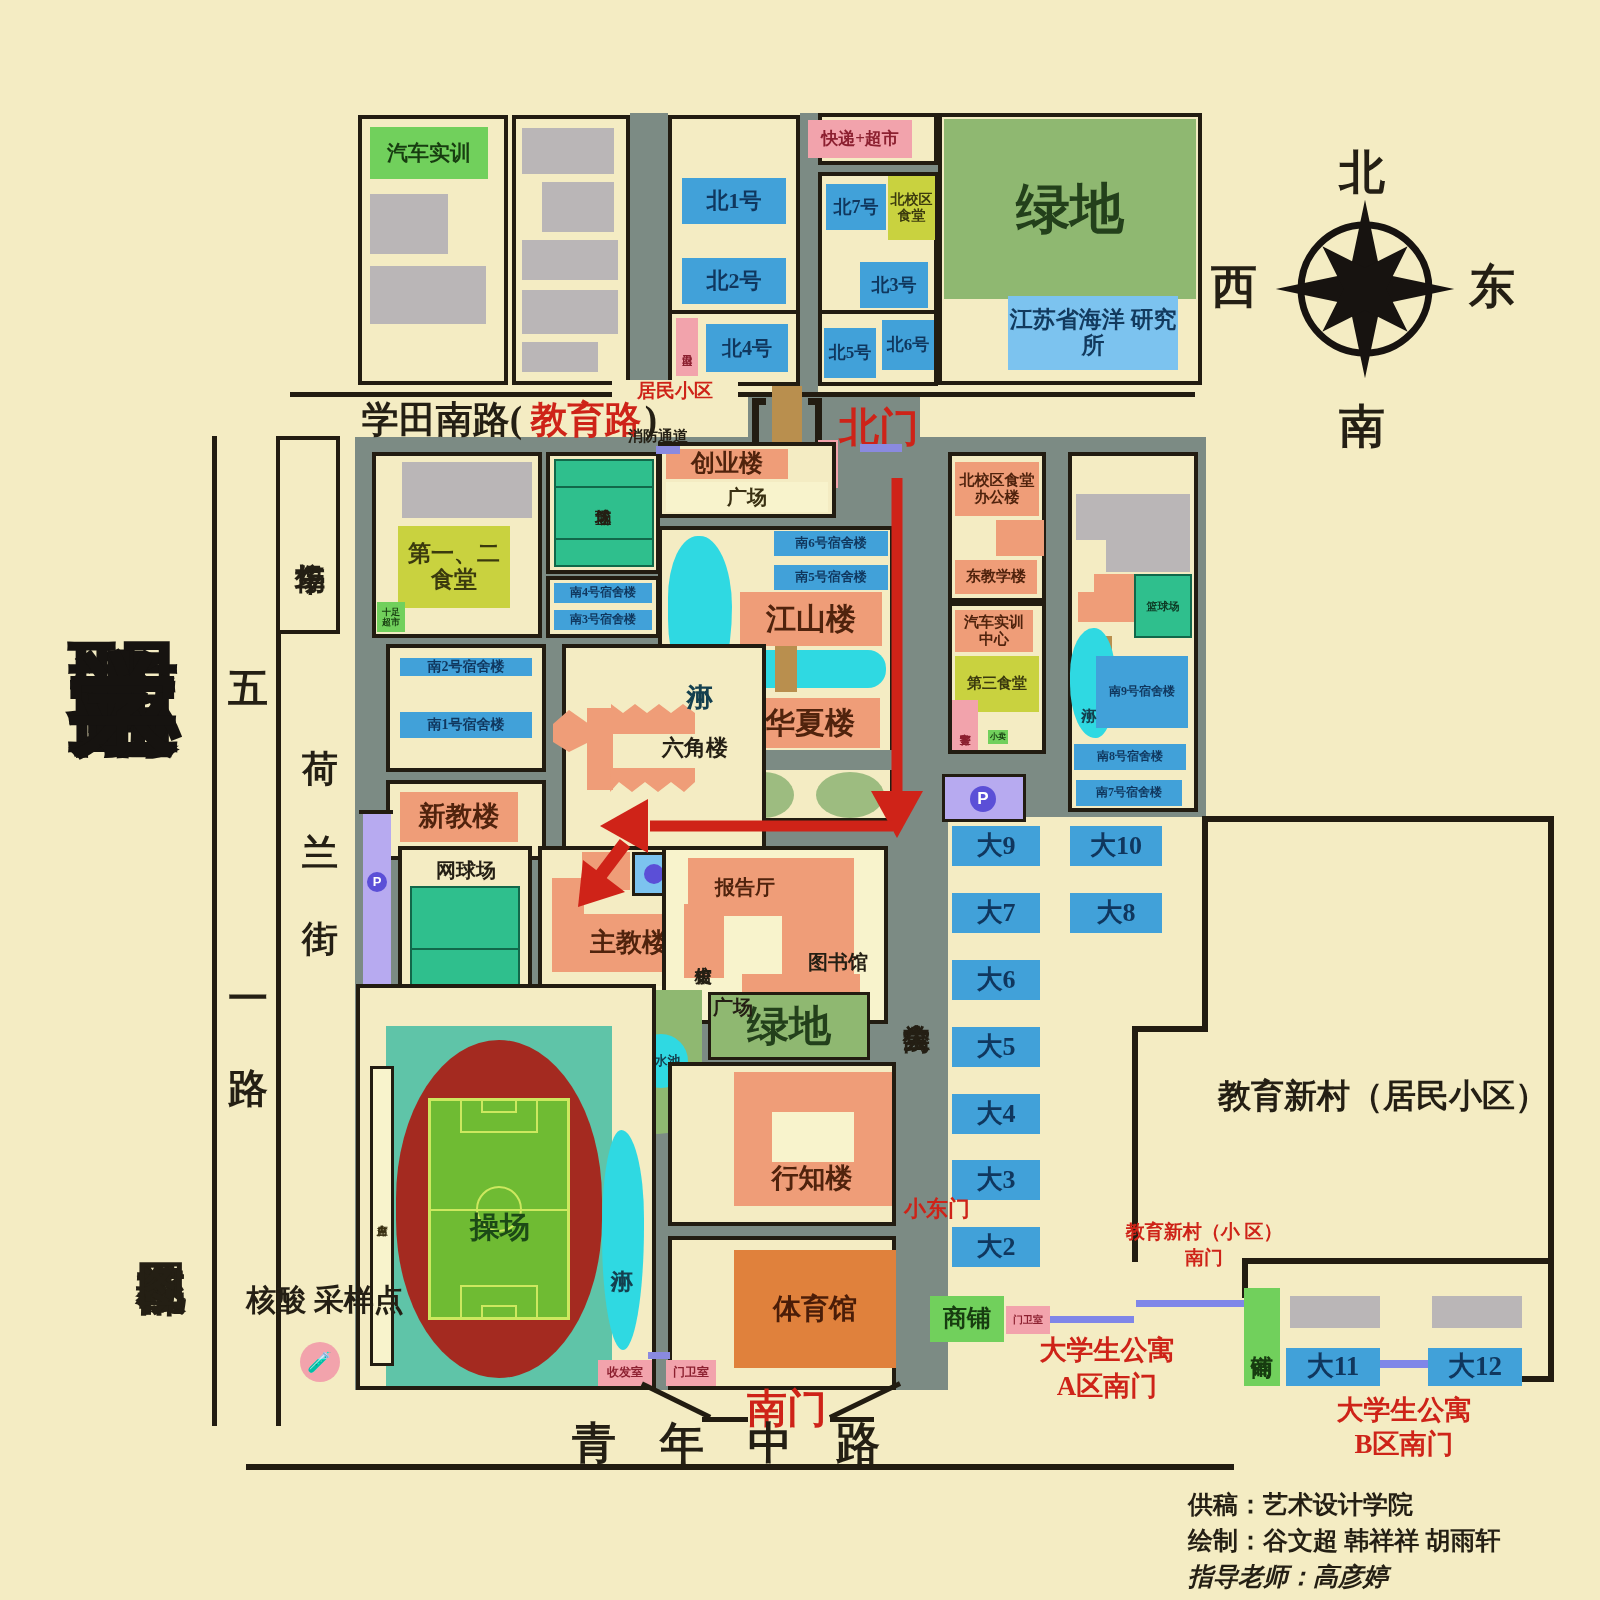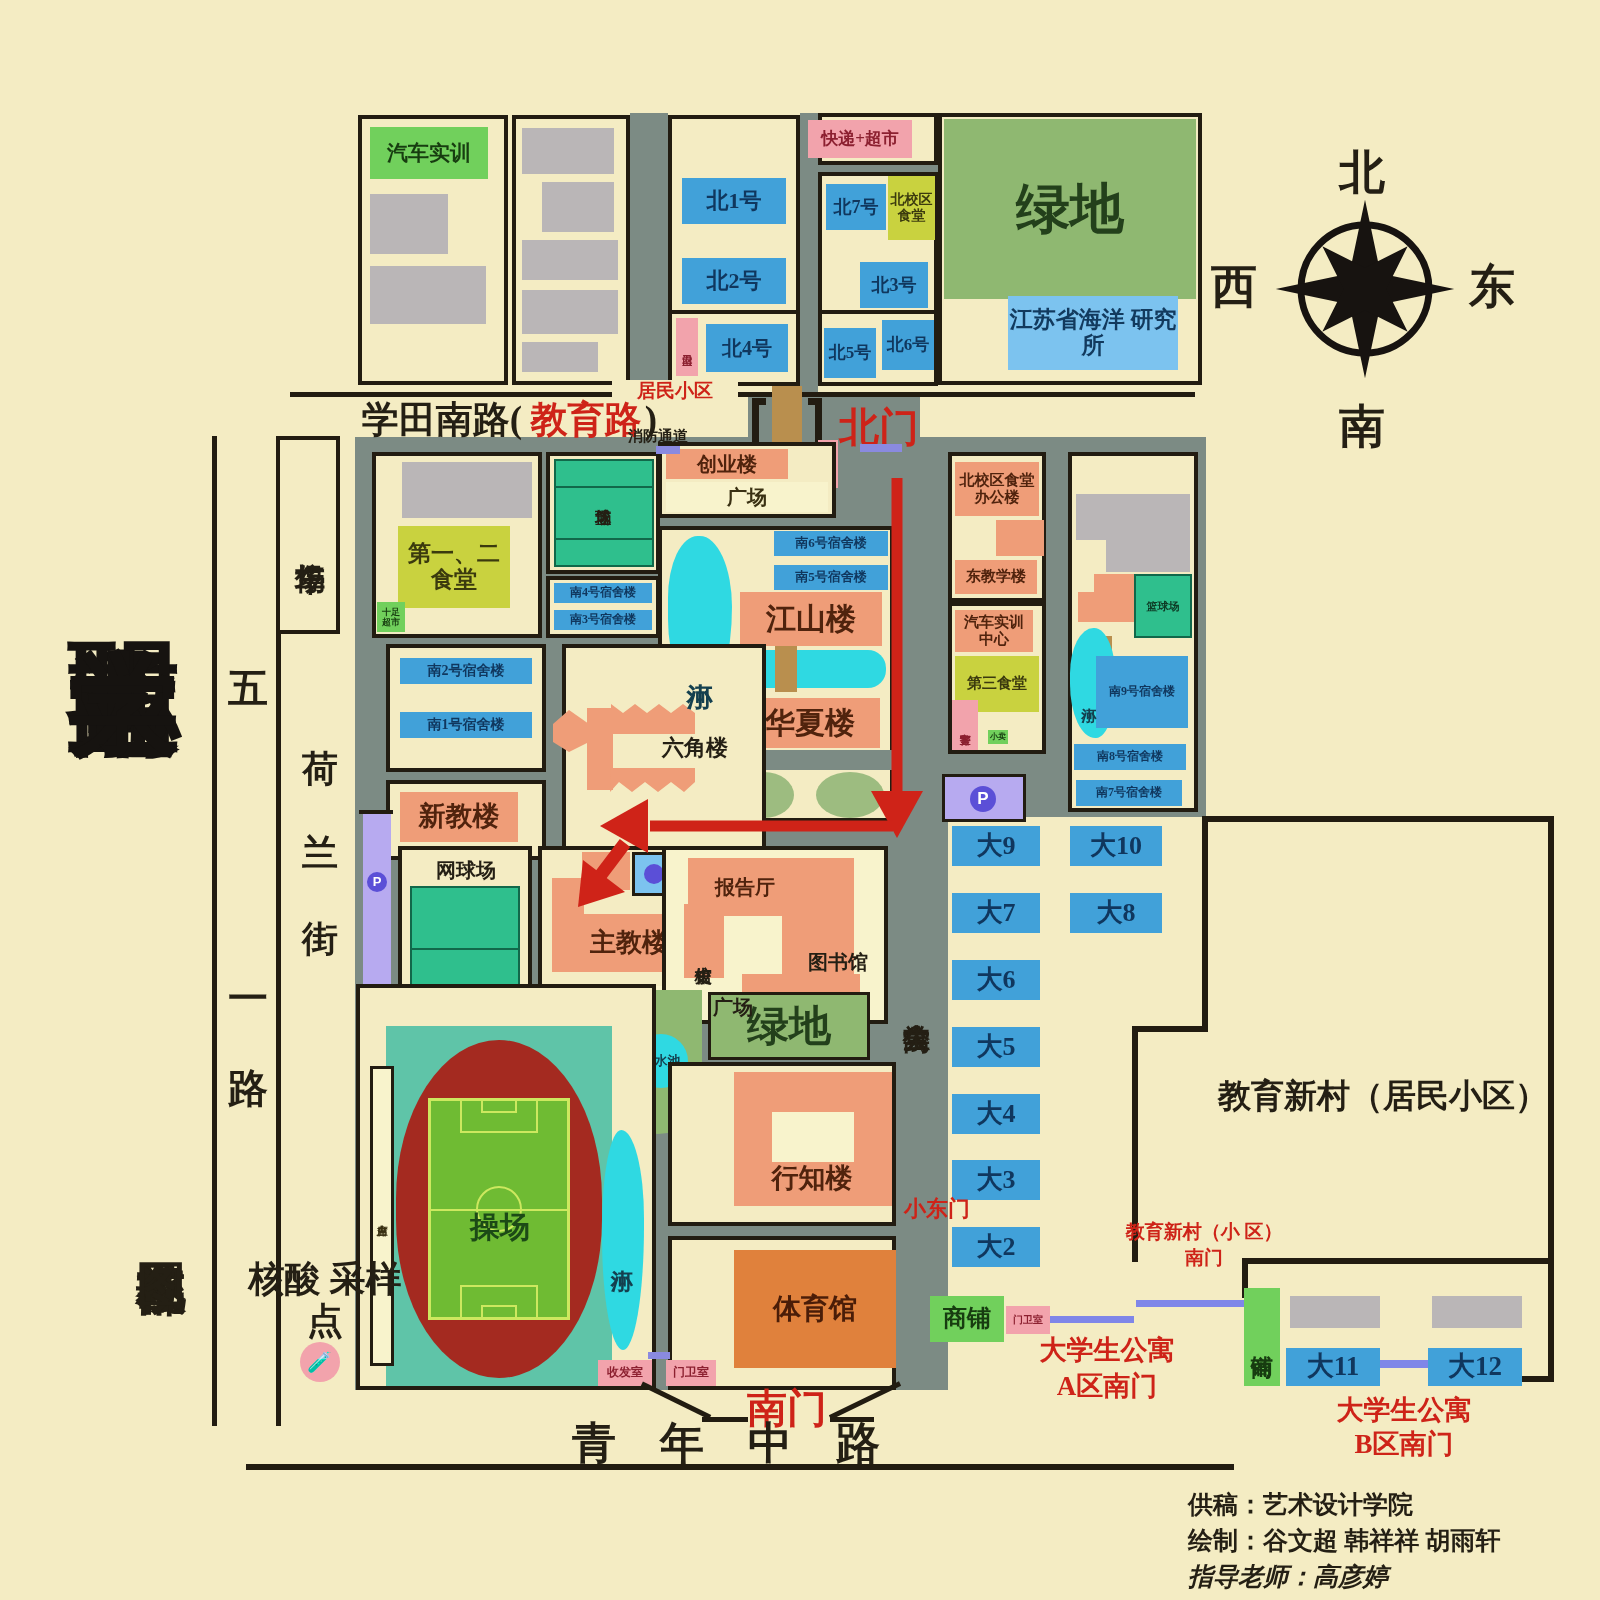--- a/index.html
+++ b/index.html
@@ -170,21 +170,21 @@
         <span>篮球场</span>
       </div>
       <div class="item k-box" style="left: 546px; top: 576px; width: 114px; height: 62px;"></div>
       <div class="item k-b-blue" style="left: 554px; top: 583px; width: 98px; height: 20px; font-size: 12px;">
         <span>南4号宿舍楼</span>
       </div>
       <div class="item k-b-blue" style="left: 554px; top: 610px; width: 98px; height: 20px; font-size: 12px;">
         <span>南3号宿舍楼</span>
       </div>
       <div class="item k-box" style="left: 658px; top: 442px; width: 178px; height: 76px;"></div>
-      <div class="item k-b-orange" style="left: 666px; top: 449px; width: 122px; height: 30px; font-size: 20px;">
+      <div class="item k-b-orange" style="left: 666px; top: 449px; width: 122px; height: 30px; font-size: 24px;">
         <span>创业楼</span>
       </div>
       <div class="item k-b-cream" style="left: 666px; top: 482px; width: 162px; height: 30px; font-size: 20px;">
         <span>广场</span>
       </div>
       <div class="item k-gate-strip" style="left: 656px; top: 446px; width: 24px; height: 8px;"></div>
       <div class="item k-box" style="left: 658px; top: 526px; width: 236px; height: 296px;"></div>
       <div class="item k-river" style="left: 668px; top: 536px; width: 64px; height: 160px; border-radius: 48% 52% 44% 56% / 40% 46% 58% 50%;"></div>
       <div class="item k-river" style="left: 666px; top: 668px; width: 58px; height: 140px; border-radius: 50% 50% 46% 54% / 46% 42% 52% 56%;"></div>
       <div class="item k-label vert" style="left: 686px; top: 620px; width: 26px; height: 86px; font-size: 26px; color: rgb(20, 64, 79); z-index: 6;">
@@ -201,21 +201,21 @@
       </div>
       <div class="item k-river" style="left: 730px; top: 650px; width: 156px; height: 38px; border-radius: 18px;"></div>
       <div class="item k-tan" style="left: 775px; top: 646px; width: 22px; height: 46px;"></div>
       <div class="item k-road" style="left: 730px; top: 750px; width: 164px; height: 20px;"></div>
       <div class="item k-oval" style="left: 734px; top: 772px; width: 60px; height: 46px;"></div>
       <div class="item k-oval" style="left: 816px; top: 772px; width: 68px; height: 46px;"></div>
       <div class="item k-b-orange" style="left: 740px; top: 698px; width: 140px; height: 50px; font-size: 30px; text-align: center;">
         <span>华夏楼</span>
       </div>
       <div class="item k-box" style="left: 386px; top: 644px; width: 160px; height: 128px;"></div>
-      <div class="item k-b-blue" style="left: 400px; top: 658px; width: 132px; height: 26px; font-size: 14px;">
+      <div class="item k-b-blue" style="left: 400px; top: 658px; width: 132px; height: 18px; font-size: 14px;">
         <span>南2号宿舍楼</span>
       </div>
       <div class="item k-b-blue" style="left: 400px; top: 712px; width: 132px; height: 26px; font-size: 14px;">
         <span>南1号宿舍楼</span>
       </div>
       <div class="item k-box" style="left: 386px; top: 780px; width: 160px; height: 80px;"></div>
       <div class="item k-b-orange" style="left: 400px; top: 792px; width: 118px; height: 50px; font-size: 27px;">
         <span>新教楼</span>
       </div>
       <div class="item k-box" style="left: 562px; top: 644px; width: 204px; height: 214px;"></div>
@@ -476,21 +476,21 @@
       </div>
       <div class="item k-label" style="left: 298px; top: 748px; width: 44px; height: 44px; font-size: 36px;">
         <span>荷</span>
       </div>
       <div class="item k-label" style="left: 298px; top: 832px; width: 44px; height: 44px; font-size: 36px;">
         <span>兰</span>
       </div>
       <div class="item k-label" style="left: 298px; top: 918px; width: 44px; height: 44px; font-size: 36px;">
         <span>街</span>
       </div>
-      <div class="item k-label" style="left: 240px; top: 1258px; width: 170px; height: 84px; font-size: 36px; align-items: flex-end;">
+      <div class="item k-label" style="left: 240px; top: 1258px; width: 170px; height: 84px; font-size: 30px;">
         <span>核酸 采样点</span>
       </div>
       <div class="item k-b-pink" style="left: 300px; top: 1342px; width: 40px; height: 40px; font-size: 20px; border-radius: 50%; color: rgb(255, 255, 255);">
         <span>🧪</span>
       </div>
       <div class="item k-label" style="left: 1336px; top: 146px; width: 52px; height: 54px; font-size: 46px;">
         <span>北</span>
       </div>
       <div class="item k-label" style="left: 1336px; top: 400px; width: 52px; height: 54px; font-size: 46px;">
         <span>南</span>

